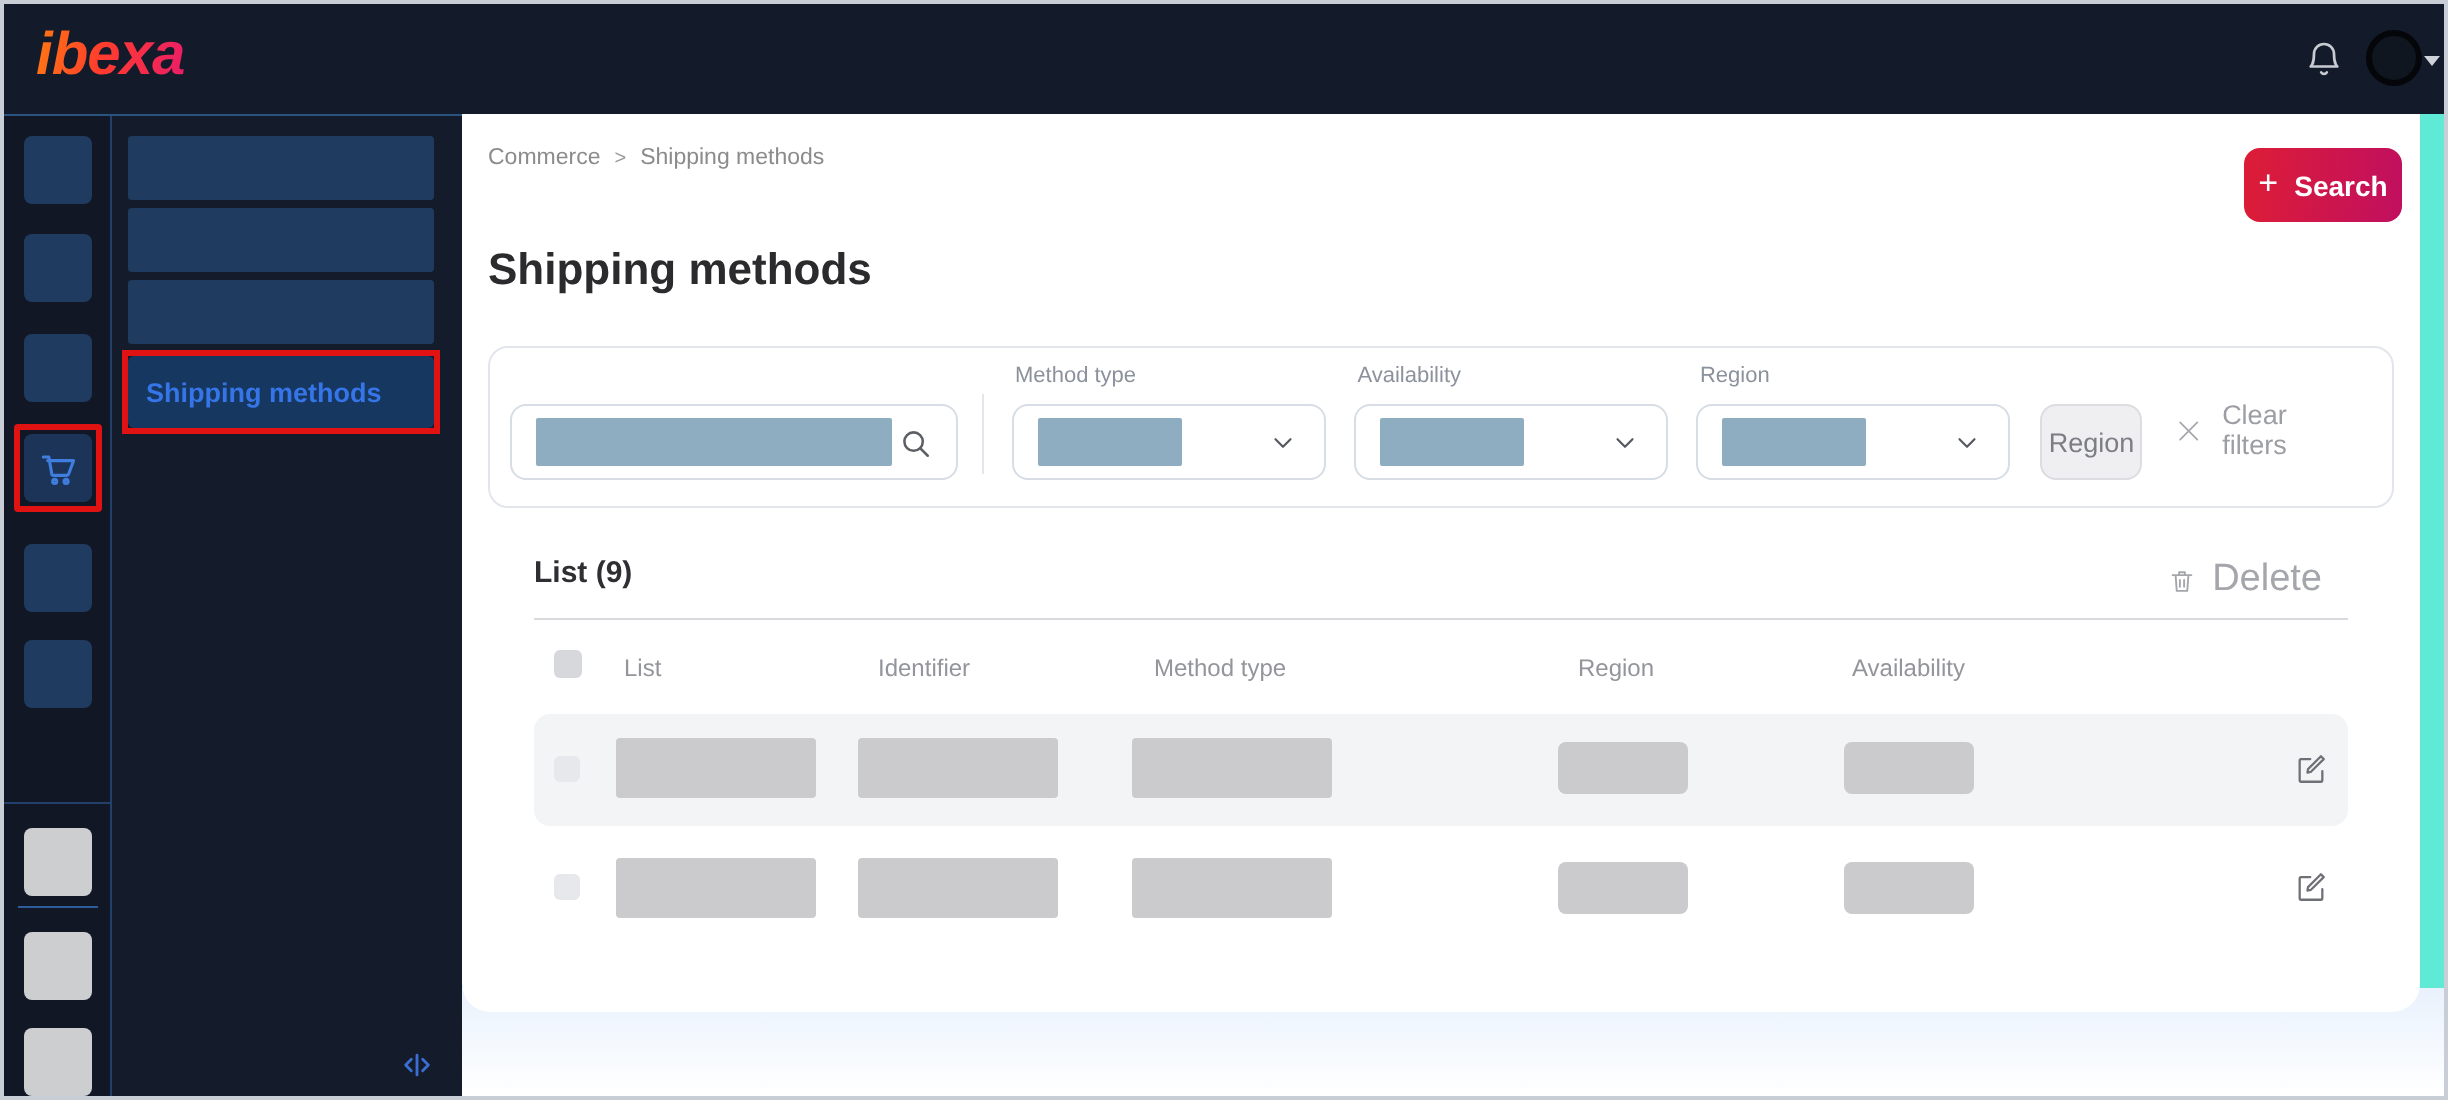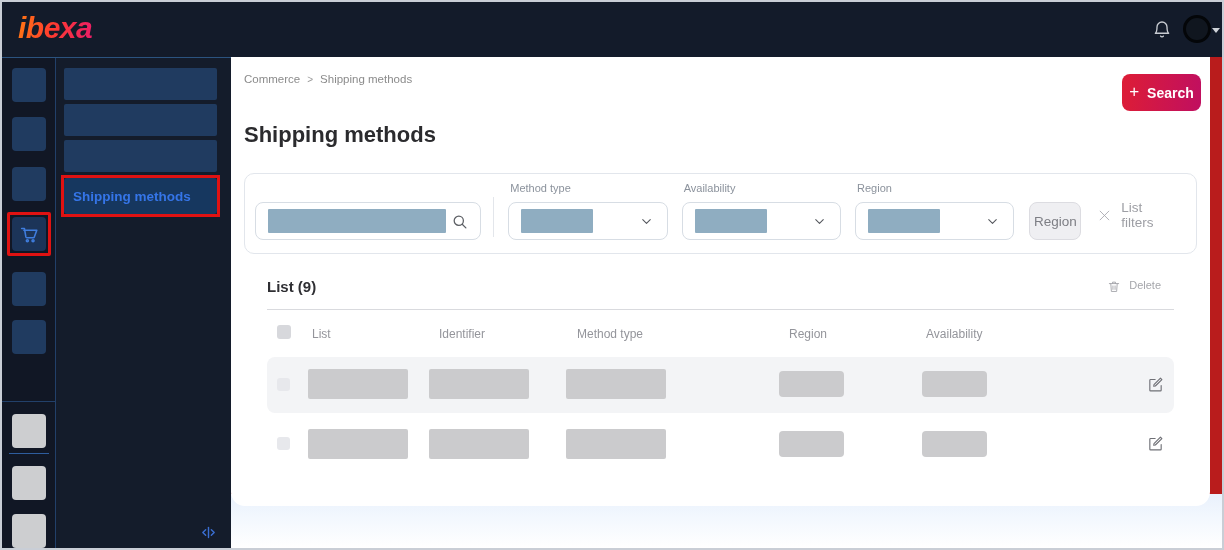--- a/index.html
+++ b/index.html
@@ -50,21 +50,21 @@
   .panel{width:175px;background:#141c2b;position:relative;}
   .nav-item{width:153px;height:32px;margin:4px 0 0 8px;background:#203b60;border-radius:2px;cursor:pointer;}
   .nav-item.first{margin-top:10px;}
   .active-wrap{margin:3px 0 0 5px;border:3px solid #e01212;width:159px;}
   .nav-item-active{width:153px;height:36px;background:#16375f;border-radius:3px;display:flex;align-items:center;
     padding-left:9px;color:#3575e8;font-size:13.5px;font-weight:600;cursor:pointer;}
   .collapse{position:absolute;right:14px;bottom:7px;width:17px;height:17px;color:#3a6ed2;cursor:pointer;}
   .collapse svg{width:17px;height:17px;}
 
   
-  .main{flex:1;position:relative;background:#b91c1c;min-width:0;}
+  .main{flex:1;position:relative;background:#5eead4;min-width:0;}
   .bg-strip{position:absolute;left:0;right:0;top:437px;bottom:0;
     background:linear-gradient(180deg,#e9f1fc 0%,#f3f8fe 45%,#ffffff 100%);}
   .content-card{position:absolute;left:0;top:0;right:12px;height:449px;background:#fff;
     border-radius:0 0 14px 14px;z-index:1;}
 
   .breadcrumb{position:absolute;left:13px;top:16px;display:flex;align-items:center;gap:7px;
     font-size:11.5px;color:#8b8b8b;}
   .crumb{cursor:pointer;}
   .crumb-sep{color:#9a9a9a;font-size:10px;}
 
@@ -90,22 +90,22 @@
   .redact-sm{width:72px;height:24px;background:#8fadc1;border-radius:1px;}
   .f-select svg{width:15px;height:15px;color:#55585e;margin-left:auto;}
   .apply-btn{margin-left:15px;width:52px;height:38px;border:1px solid #dcdce1;border-radius:8px;background:#efeff2;
     color:#7d7e84;font-size:13.5px;display:flex;align-items:center;justify-content:center;cursor:pointer;font-family:inherit;}
   .clear-btn{margin-left:16px;display:flex;align-items:center;gap:9px;color:#9d9ea4;font-size:13.5px;
     cursor:pointer;margin-bottom:10px;}
   .clear-btn svg{width:15px;height:15px;color:#a6a7ad;}
 
   
   .list-title{position:absolute;left:36px;top:221px;font-size:15px;font-weight:700;color:#2f2f33;}
-  .delete-btn{position:absolute;right:49px;top:222px;display:flex;gap:8px;color:#a5a6ab;
-    font-size:11px;cursor:pointer;}
+  .delete-btn{position:absolute;right:49px;top:222px;display:flex;align-items:center;gap:8px;color:#a5a6ab;
+    font-size:19px;cursor:pointer;}
   .delete-btn svg{width:14px;height:15px;}
   .list-divider{position:absolute;left:36px;right:36px;top:252px;height:1px;background:#d9dade;}
 
   .thead{position:absolute;left:36px;right:36px;top:268px;height:20px;font-size:12px;color:#94959b;}
   .thead span{position:absolute;top:2px;}
   .chk{width:14px;height:14px;border-radius:3px;background:#d7d8dc;cursor:pointer;}
   .thead .chk{position:absolute;left:10px;top:0;}
   .th-name{left:45px;} .th-identifier{left:172px;} .th-method{left:310px;}
   .th-region{left:522px;} .th-availability{left:659px;}
 
@@ -238,21 +238,21 @@
                   <path d="M6 9l6 6 6-6"></path>
                 </svg>
             </div>
           </div>
 
           <button class="apply-btn">Region</button>
           <div class="clear-btn">
             <svg viewBox="0 0 24 24" fill="none" stroke="currentColor" stroke-width="1.4" stroke-linecap="round">
                 <path d="M5 5l14 14M19 5L5 19"></path>
               </svg>
-            <span>List filters</span>
+            <span>Clear filters</span>
           </div>
         </div>
 
         <div class="list-title">List (9)</div>
         <div class="delete-btn">
           <svg viewBox="0 0 24 24" fill="none" stroke="currentColor" stroke-width="1.6" stroke-linecap="round" stroke-linejoin="round">
               <path d="M4 7h16M9.5 7V4.5h5V7M6.5 7l1 13.5h9l1-13.5"></path>
               <path d="M10.2 11v6M13.8 11v6"></path>
             </svg>
           <span>Delete</span>

